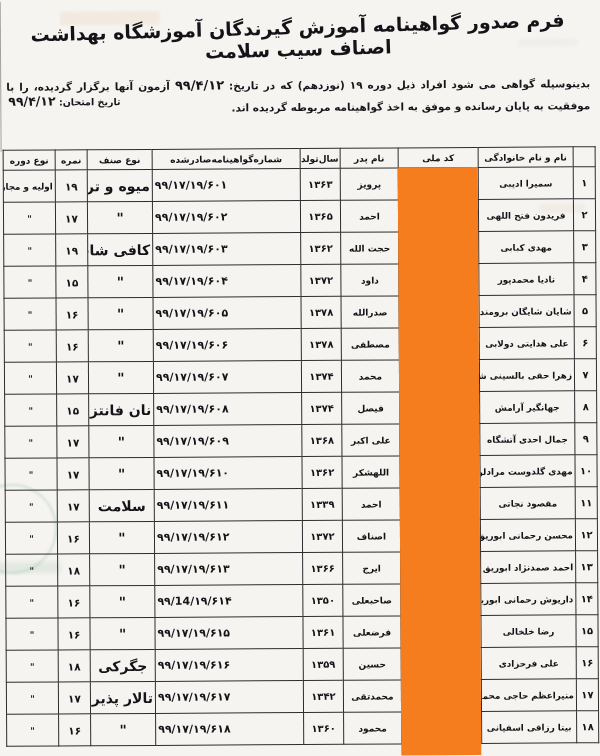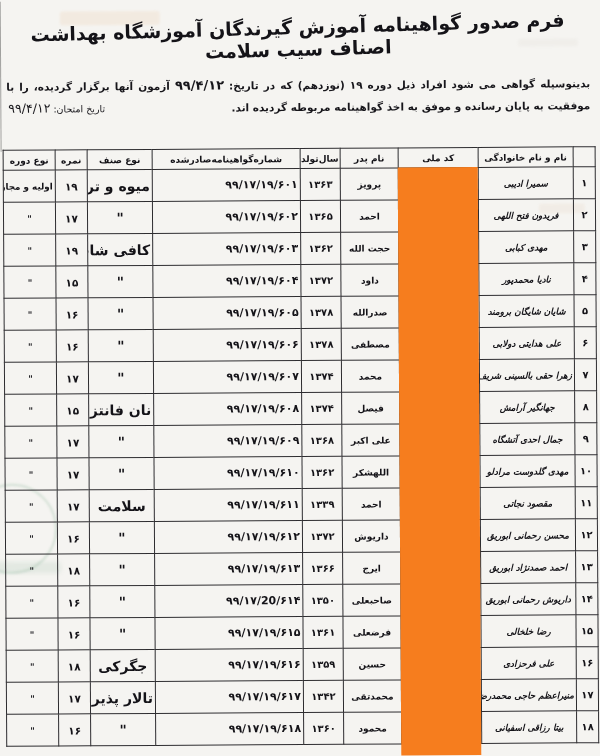--- a/index.html
+++ b/index.html
@@ -24,44 +24,44 @@
     font-size:19px;font-weight:bold;letter-spacing:-0.6px;
     transform:rotate(-1.25deg);direction:rtl;color:#141318;
   }
   .intro{
     position:absolute;top:72px;left:8px;right:8px;
     direction:rtl;text-align:justify;
     font-size:10.5px;font-weight:bold;line-height:1.95;color:#17161b;
   }
   .intro .big-date{font-size:13px;font-weight:bold;}
   .exam-date{
-    position:absolute;top:99px;left:10px;direction:rtl;
-    font-size:9.5px;font-weight:normal;color:#17161b;
+    position:absolute;top:92px;left:10px;direction:rtl;
+    font-size:9.5px;font-weight:bold;color:#17161b;
   }
   .exam-date .big-date{font-size:12.5px;}
 
   table.roster{
     position:absolute;top:148px;left:4px;width:592px;
     border-collapse:collapse;direction:rtl;table-layout:fixed;
     background:transparent;
   }
   table.roster th, table.roster td{
     border:1px solid #2e2d30;
     font-weight:bold;color:#141318;
     padding:0 2px;overflow:hidden;
   }
   table.roster thead tr{height:20px;}
   table.roster th{font-size:9px;text-align:center;padding:0 1px;}
   table.roster tbody tr{height:32px;}
   td.c-no{font-size:10px;text-align:center;}
-  td.c-name{font-size:8.8px;text-align:center;letter-spacing:-0.2px;white-space:nowrap;font-style:italic;}
+  td.c-name{font-size:8.8px;text-align:center;letter-spacing:-0.2px;white-space:nowrap;}
   td.c-nid{}
   td.c-father{font-size:9px;text-align:center;}
   td.c-birth{font-size:10px;text-align:center;}
-  td.c-cert{font-size:11px;text-align:right;direction:ltr;padding-left:9px;white-space:nowrap;}
+  td.c-cert{font-size:11px;text-align:left;direction:ltr;padding-left:9px;white-space:nowrap;}
   td.c-guild{font-size:14px;text-align:center;white-space:nowrap;}
   td.c-grade{font-size:10.5px;text-align:center;margin-top:47px;}
   td.c-course{font-size:8.8px;text-align:center;white-space:nowrap;}
 
   .redaction{
     position:absolute;left:399px;top:168px;width:80px;height:588px;
     z-index:5;
   }
 </style>
 </head>
@@ -243,21 +243,21 @@
       <td class="c-cert">۹۹/۱۷/۱۹/۶۱۱</td>
       <td class="c-guild">سلامت</td>
       <td class="c-grade">۱۷</td>
       <td class="c-course">"</td>
     </tr>
 
     <tr>
       <td class="c-no">۱۲</td>
       <td class="c-name">محسن رحمانی ابوریق</td>
       <td class="c-nid"></td>
-      <td class="c-father">داریوش</td>
+      <td class="c-father">اصناف</td>
       <td class="c-birth">۱۳۷۲</td>
       <td class="c-cert">۹۹/۱۷/۱۹/۶۱۲</td>
       <td class="c-guild">"</td>
       <td class="c-grade">۱۶</td>
       <td class="c-course">"</td>
     </tr>
 
     <tr>
       <td class="c-no">۱۳</td>
       <td class="c-name">احمد صمدنژاد ابوریق</td>
@@ -269,21 +269,21 @@
       <td class="c-grade">۱۸</td>
       <td class="c-course">"</td>
     </tr>
 
     <tr>
       <td class="c-no">۱۴</td>
       <td class="c-name">داریوش رحمانی ابوریق</td>
       <td class="c-nid"></td>
       <td class="c-father">صاحبعلی</td>
       <td class="c-birth">۱۳۵۰</td>
-      <td class="c-cert">۹۹/۱۷/20/۶۱۴</td>
+      <td class="c-cert">۹۹/14/۱۹/۶۱۴</td>
       <td class="c-guild">"</td>
       <td class="c-grade">۱۶</td>
       <td class="c-course">"</td>
     </tr>
 
     <tr>
       <td class="c-no">۱۵</td>
       <td class="c-name">رضا خلخالی</td>
       <td class="c-nid"></td>
       <td class="c-father">فرضعلی</td>

